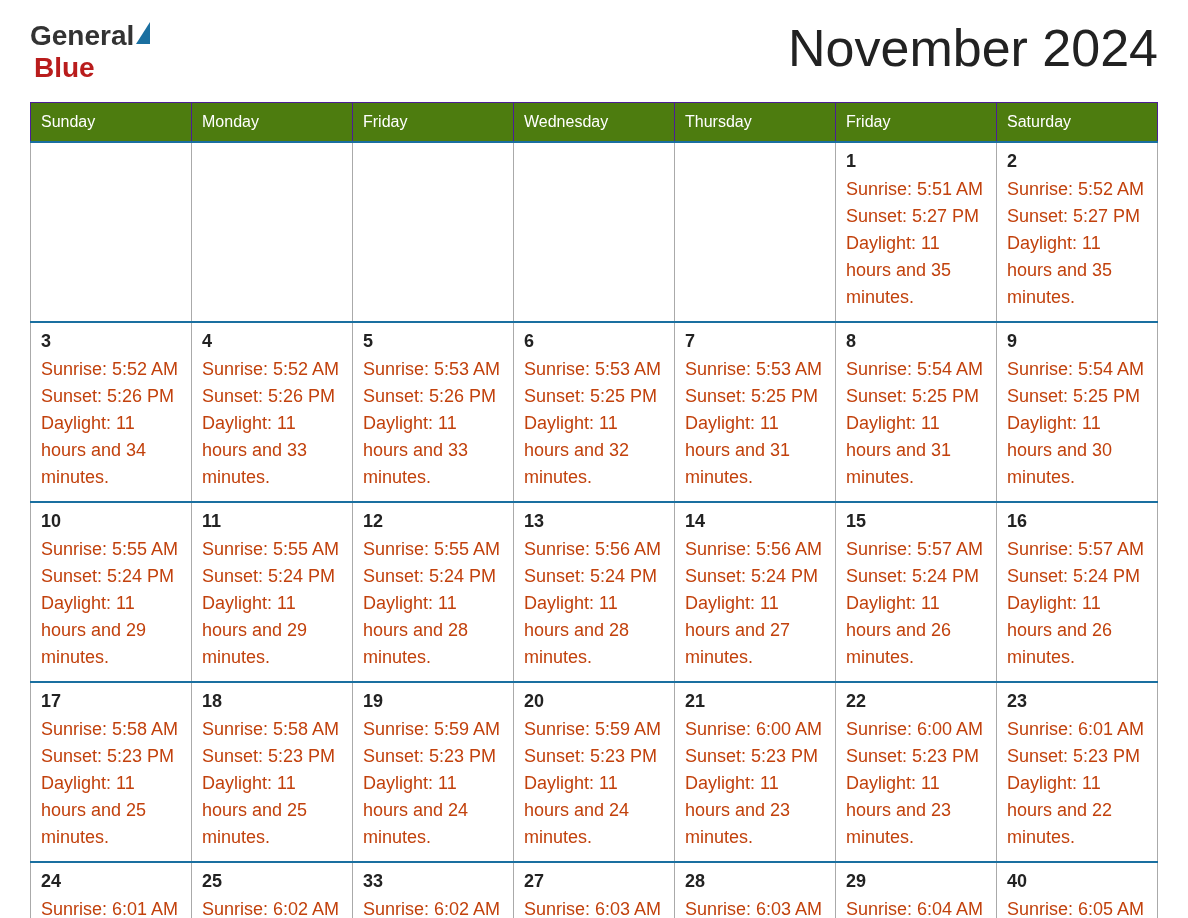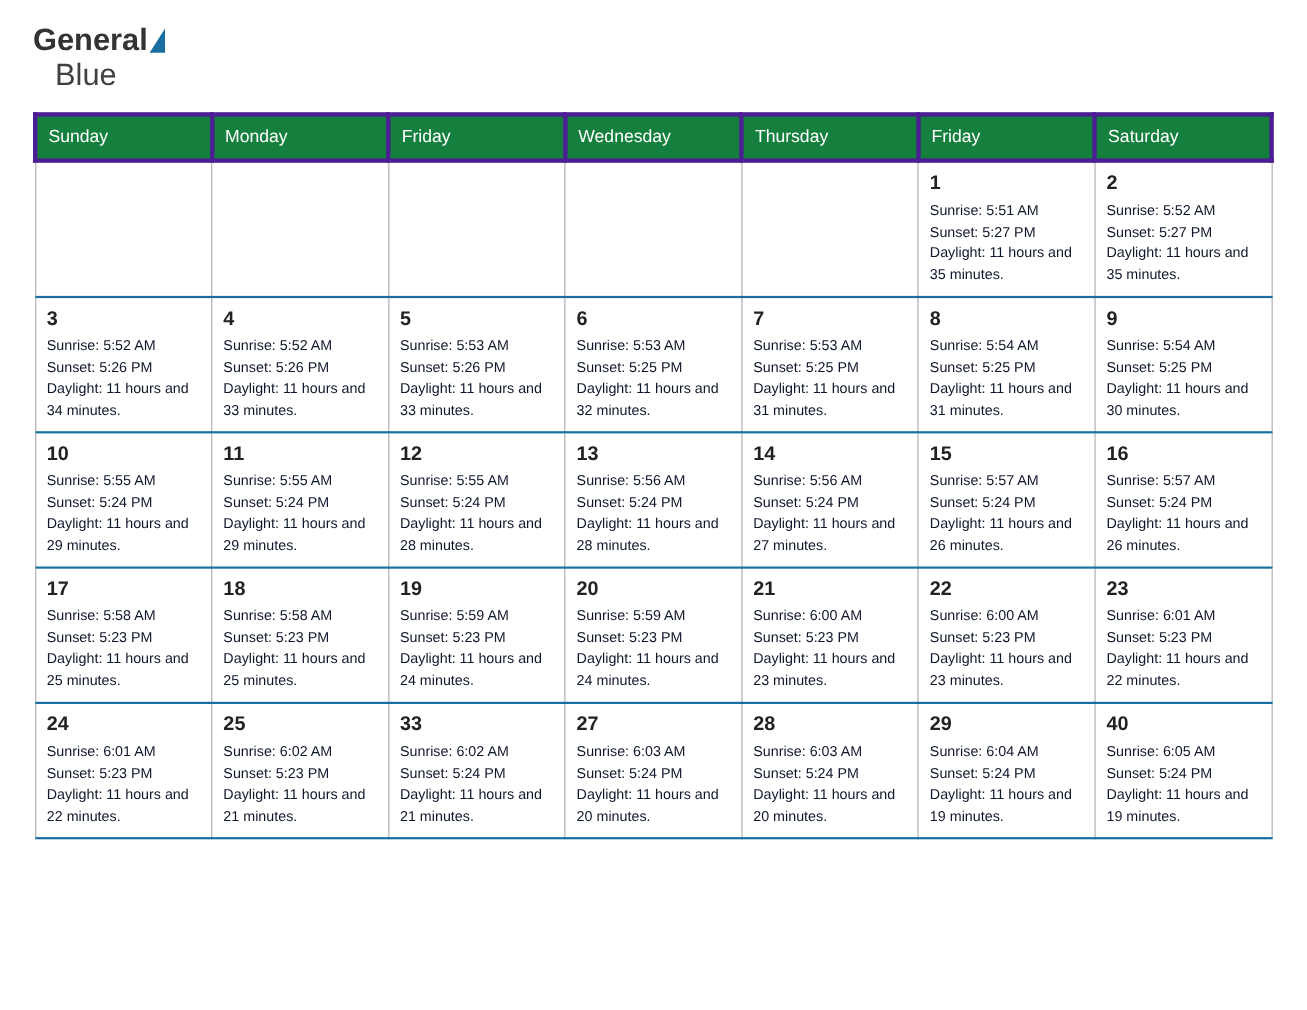--- a/index.html
+++ b/index.html
@@ -16,43 +16,43 @@
       align-items: flex-start;
       margin-bottom: 18px;
     }
     .logo {
       display: flex;
       flex-direction: column;
       align-items: flex-start;
     }
     .logo-top {
       display: flex;
-      align-items: center;
+      align-items: flex-start;
     }
     .logo-general {
       font-size: 28px;
       font-weight: bold;
       color: #333;
       font-family: Arial, sans-serif;
     }
     .logo-triangle {
       width: 0;
       height: 0;
       border-left: 14px solid transparent;
       border-right: 0px solid transparent;
       border-bottom: 22px solid #1a6fa0;
       margin-left: 2px;
       margin-top: 2px;
     }
     .logo-blue {
       font-size: 28px;
-      font-weight: normal;
-      color: #404040;
+      font-weight: bold;
+      color: #b91c1c;
       font-family: Arial, sans-serif;
-      margin-left: 20px;
+      margin-left: 4px;
     }
     .title-section {
       text-align: right;
     }
     .month-title {
       font-size: 52px;
       font-weight: normal;
       color: #222;
       line-height: 1.1;
     }
@@ -60,27 +60,27 @@
       font-size: 20px;
       color: #333;
       margin-top: 4px;
     }
     .calendar {
       width: 100%;
       border-collapse: collapse;
       border: 1px solid #999;
     }
     .calendar th {
-      background-color: #15803d;
+      background-color: #4d7c0f;
       color: #fff;
       font-size: 16px;
       font-weight: normal;
       padding: 10px 10px;
       text-align: left;
-      border: 4px solid #4c1d95;
+      border: 1px solid #4c1d95;
     }
     .calendar td {
       vertical-align: top;
       padding: 8px 10px 10px 10px;
       border: 1px solid #aaa;
       width: 14.28%;
       min-height: 100px;
       font-size: 13px;
       color: #333;
       background: #fff;
@@ -89,40 +89,41 @@
       border-bottom: 2px solid #1a6fa0;
     }
     .day-number {
       font-size: 18px;
       font-weight: bold;
       color: #222;
       display: block;
       margin-bottom: 4px;
     }
     .day-info {
-      font-size: 13px;
-      color: #0f172a;
+      font-size: 18px;
+      color: #c2410c;
       line-height: 1.5;
     }
     .empty-cell {
       background: #f9f9f9;
     }
   </style>
 </head>
 <body>
 
 <div class="header">
   <div class="logo">
     <div class="logo-top">
       <span class="logo-general">General</span>
       <div class="logo-triangle"></div>
     </div>
     <span class="logo-blue">Blue</span>
   </div>
   <div class="title-section">
+    <div class="month-title">November 2024</div>
   </div>
 </div>
 
 <table class="calendar">
   <thead>
     <tr>
     <th>Sunday</th>
         <th>Monday</th>
         <th>Friday</th>
         <th>Wednesday</th>

